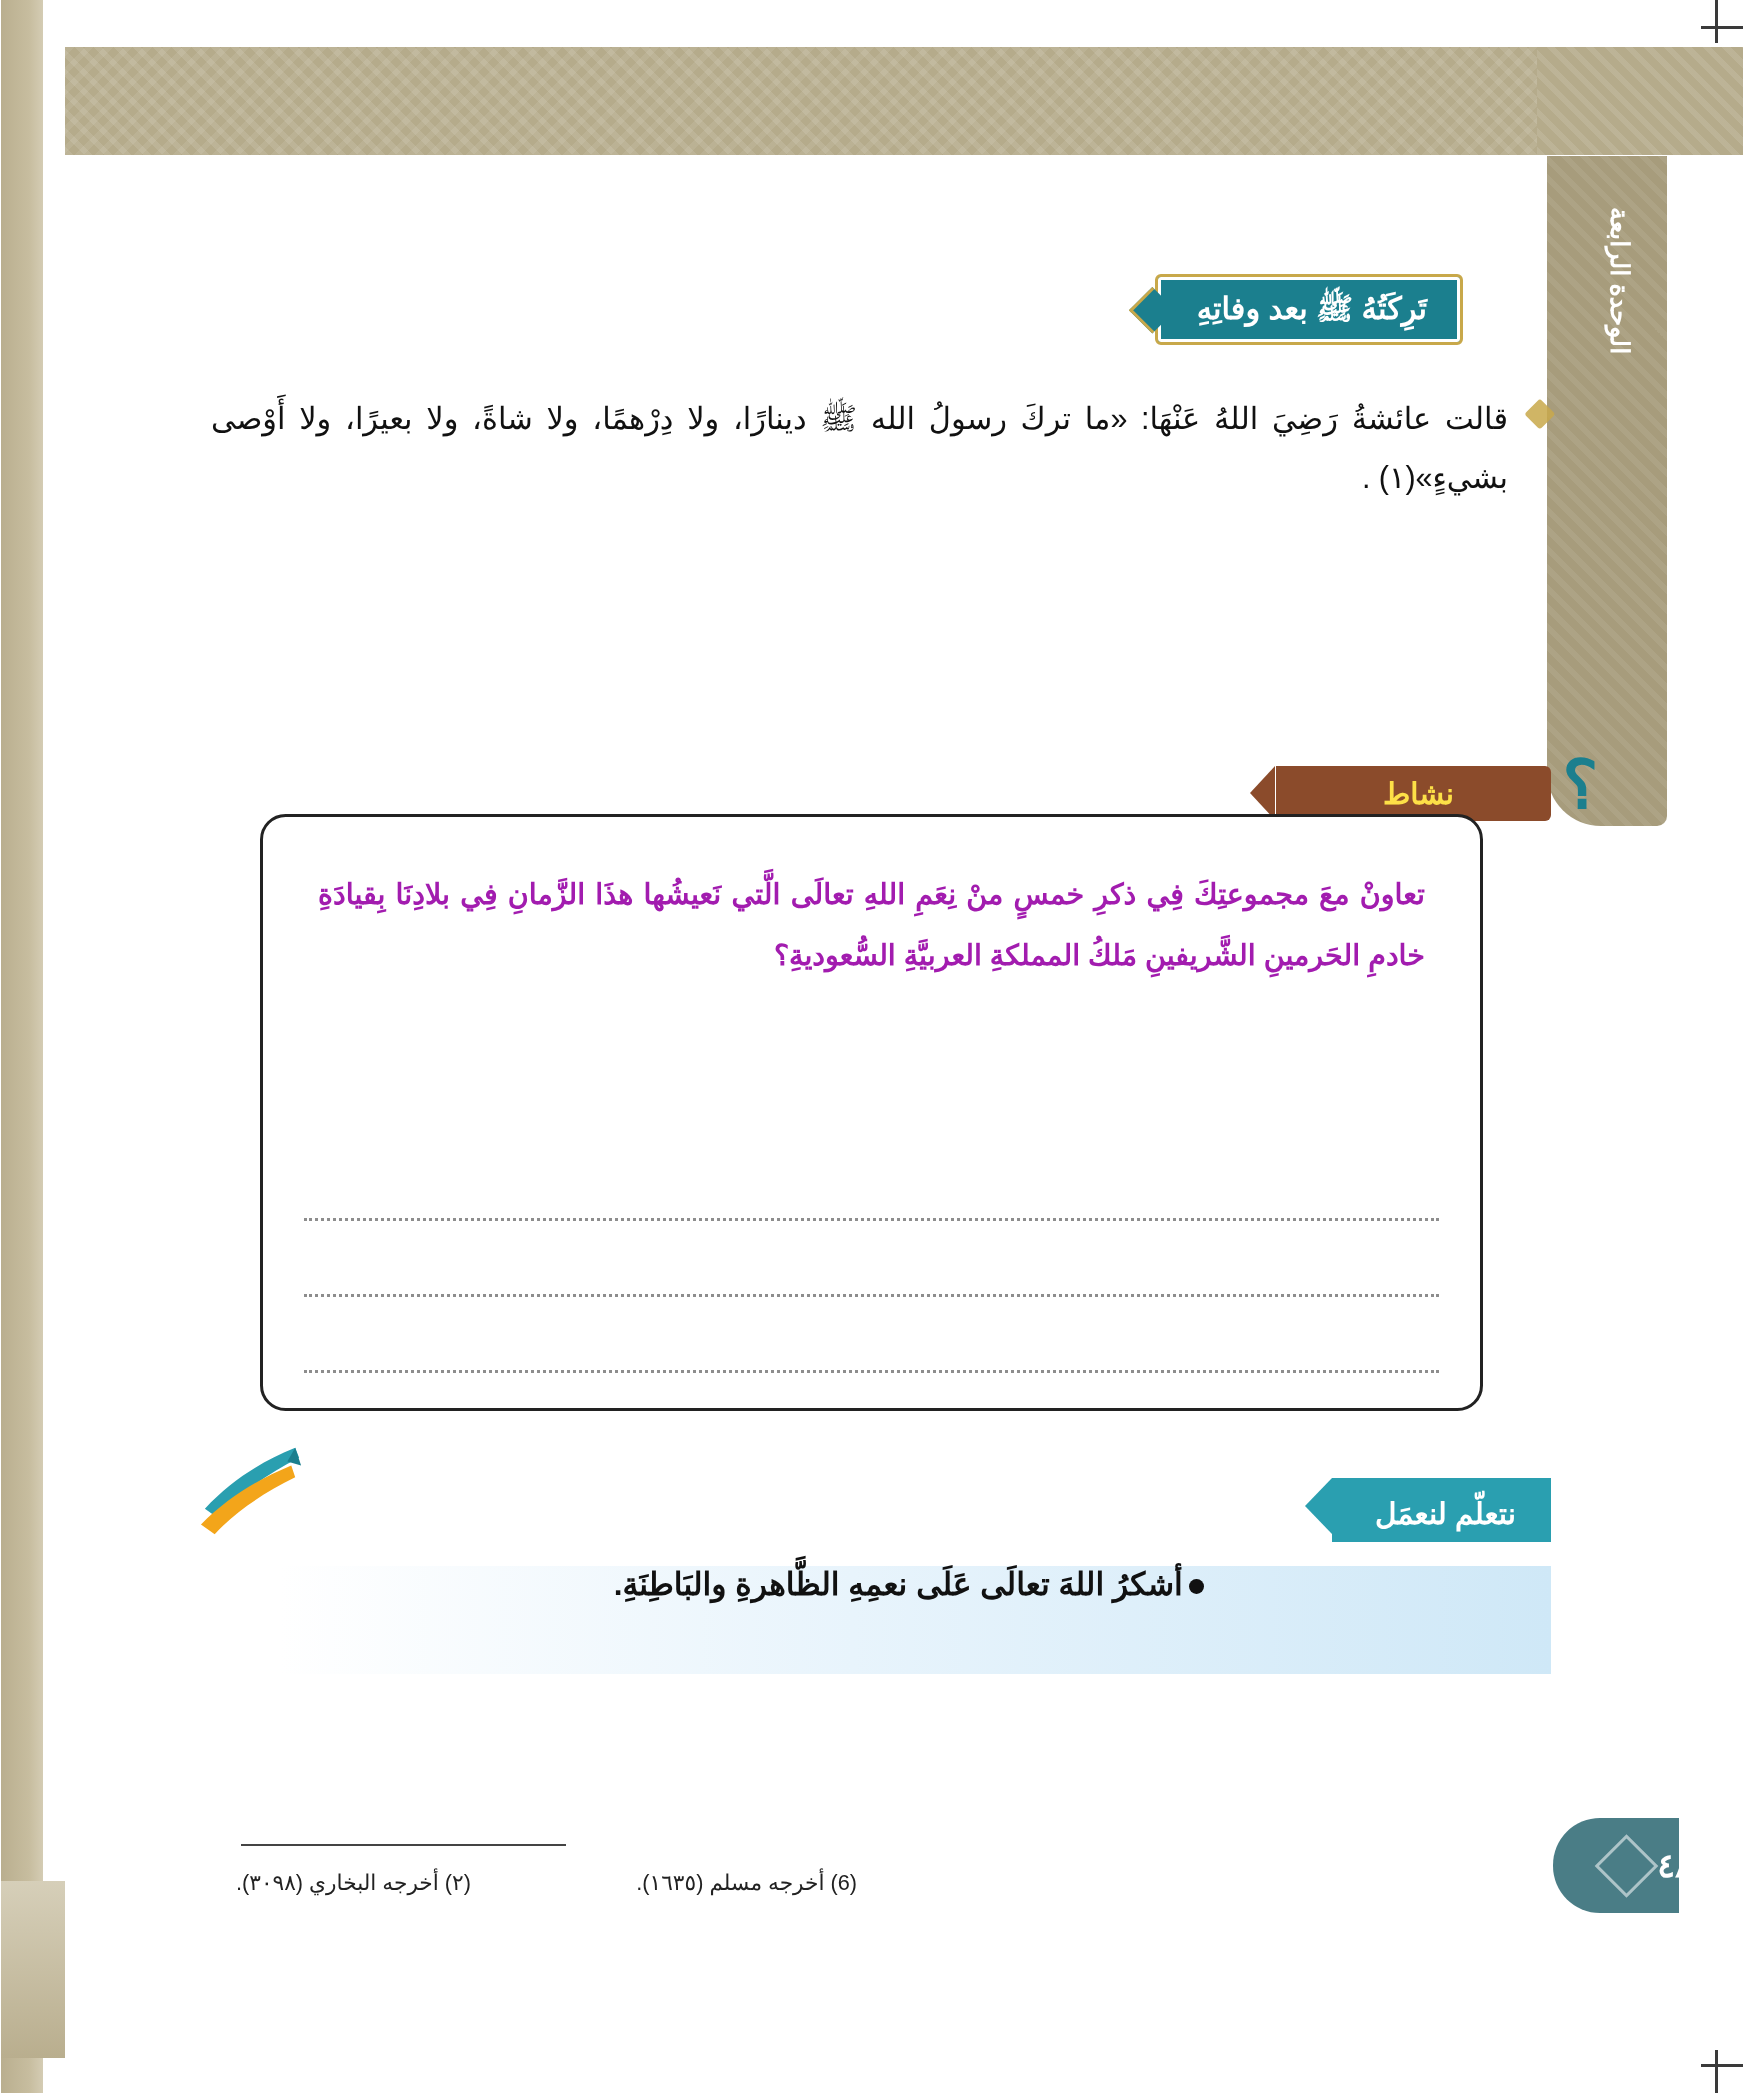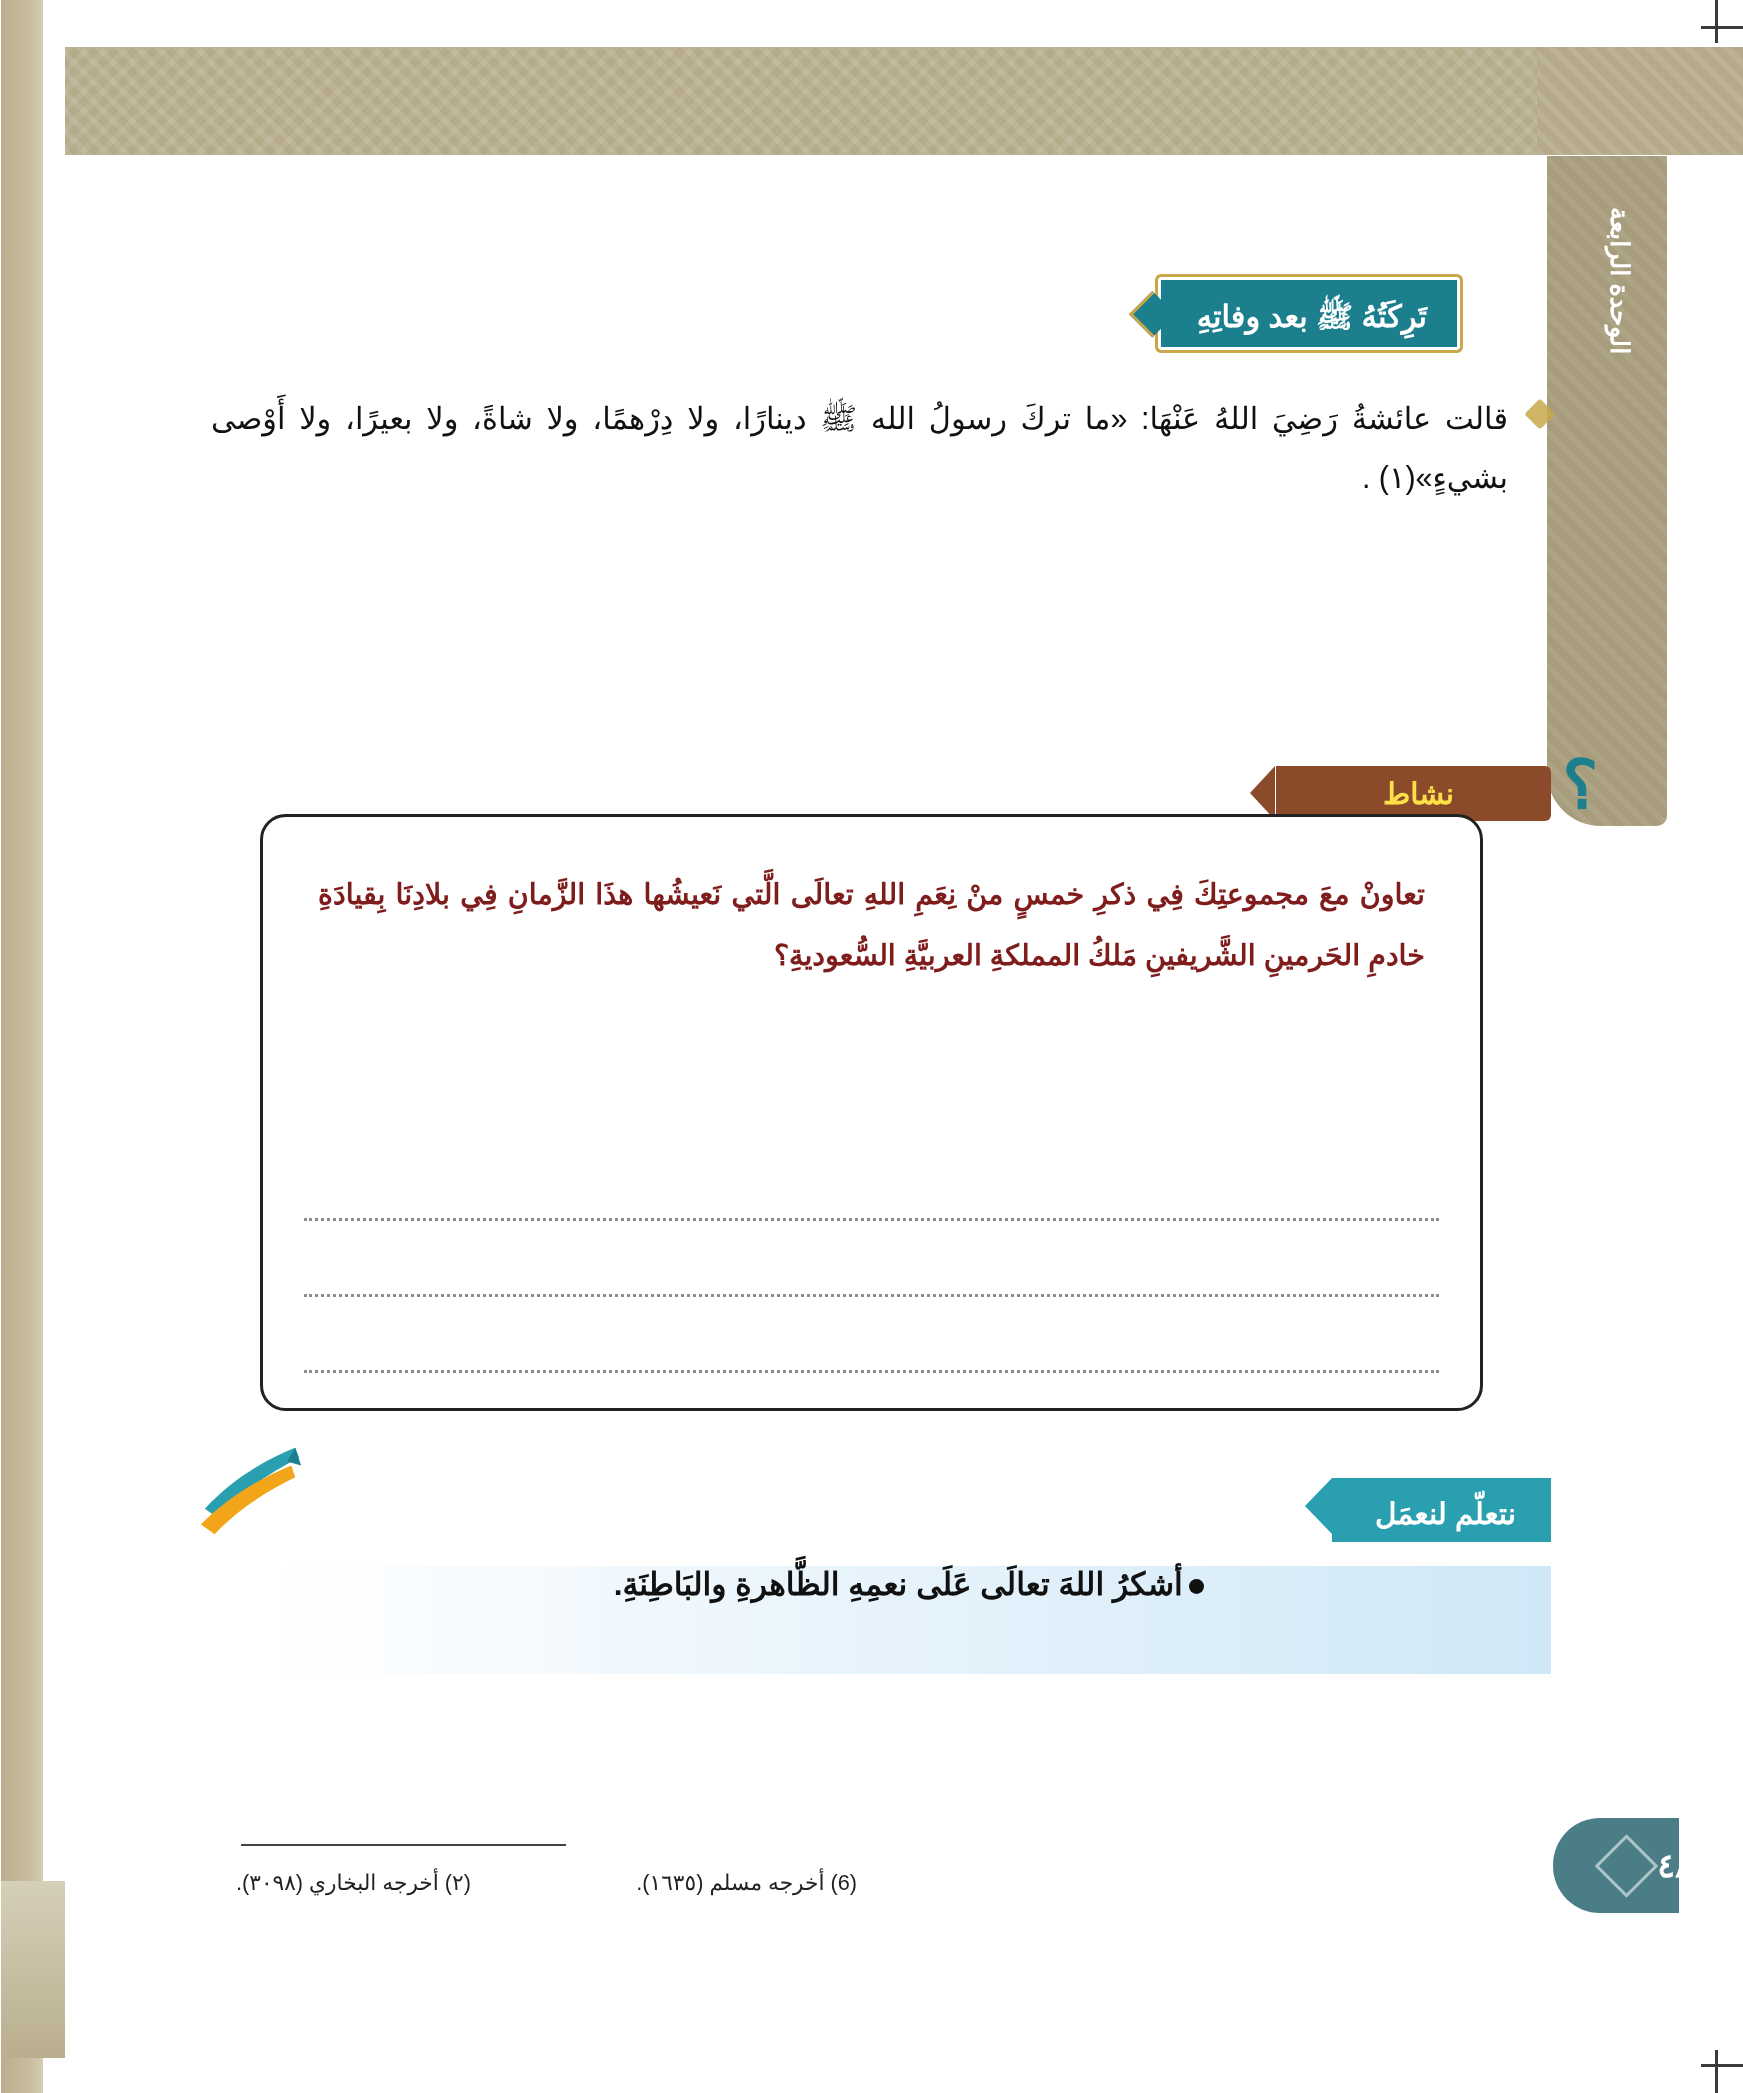--- a/index.html
+++ b/index.html
@@ -117,21 +117,21 @@
   }
 
   
   .section-title {
     position: absolute;
     top: 274px;
     right: 281px;
     display: flex;
     align-items: center;
     height: 61px;
-    padding: 12px 33px 0 39px;
+    padding: 4px 33px 0 39px;
     background: #1b7f8e;
     color: #ffffff;
     font-size: 30.5px;
     font-weight: bold;
     border: 3px solid #c8a84a;
     border-radius: 5.9px;
     box-shadow: 0 0 0 3px #ffffff inset;
     white-space: nowrap;
   }
   .section-title::before {
@@ -220,21 +220,21 @@
     height: 591px;
     border: 3px solid #222222;
     border-radius: 25.6px;
     background: #ffffff;
   }
   .activity-text {
     position: absolute;
     top: 47px;
     right: 55px;
     left: 55px;
-    color: #7f1d1d;
+    color: #a21caf;
     font-size: 28.6px;
     font-weight: bold;
     line-height: 2.15;
     text-align: justify;
     direction: rtl;
   }
   .answer-lines {
     position: absolute;
     left: 41px;
     right: 41px;

